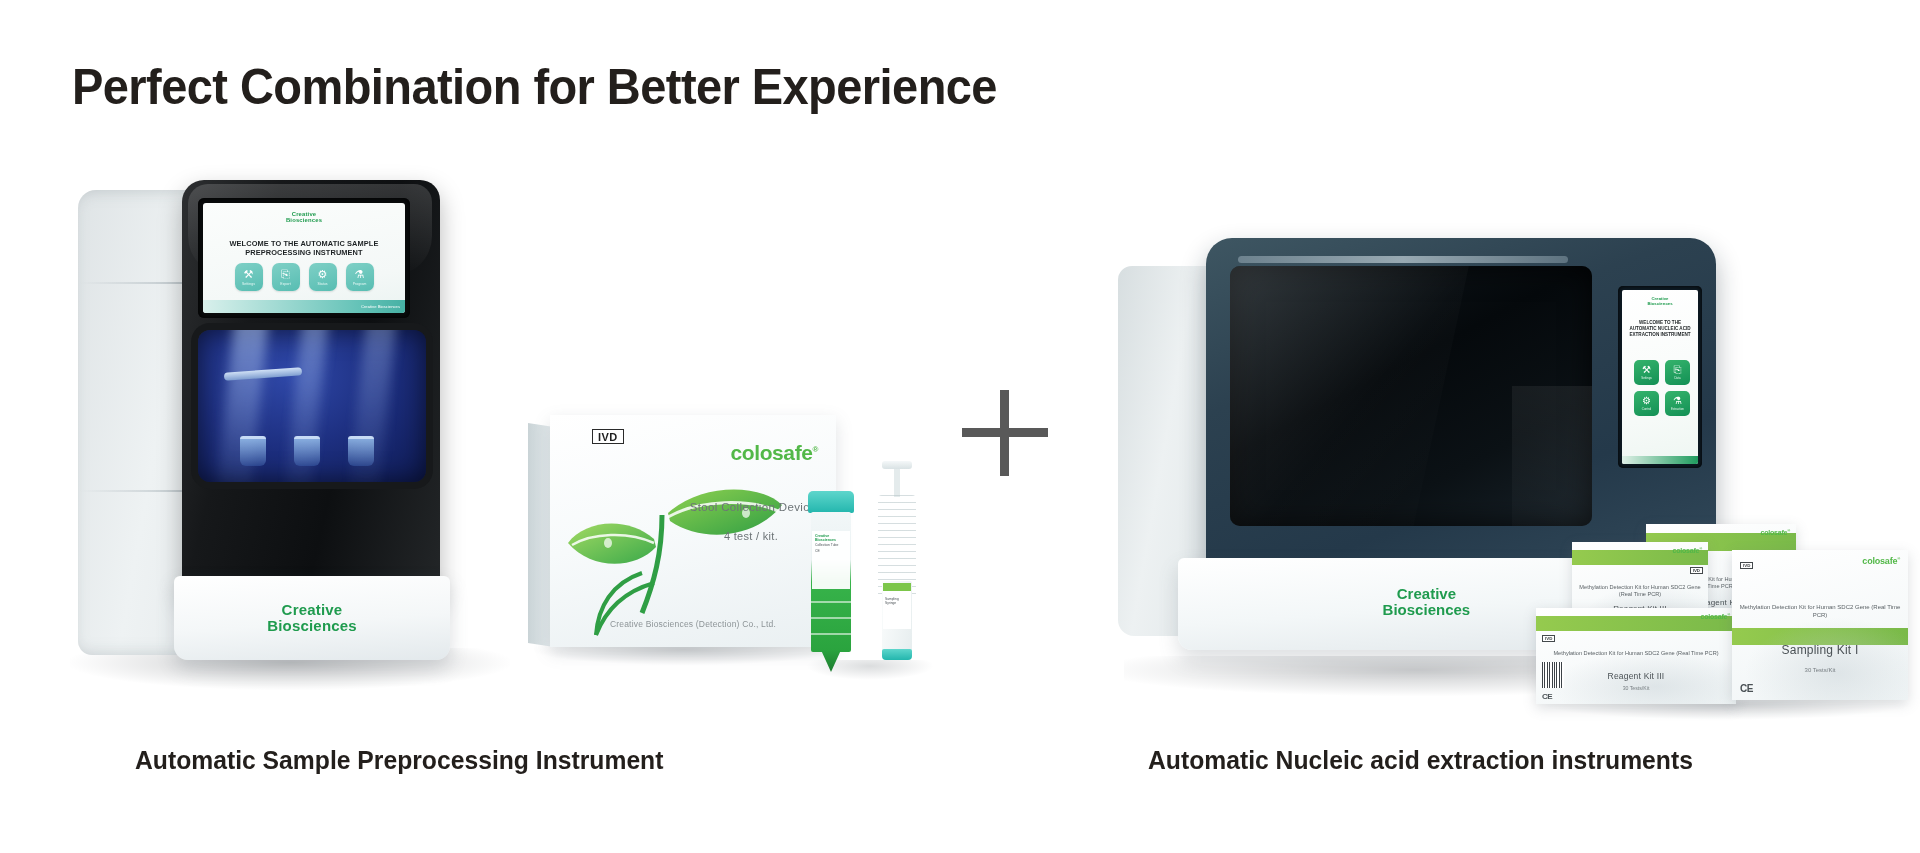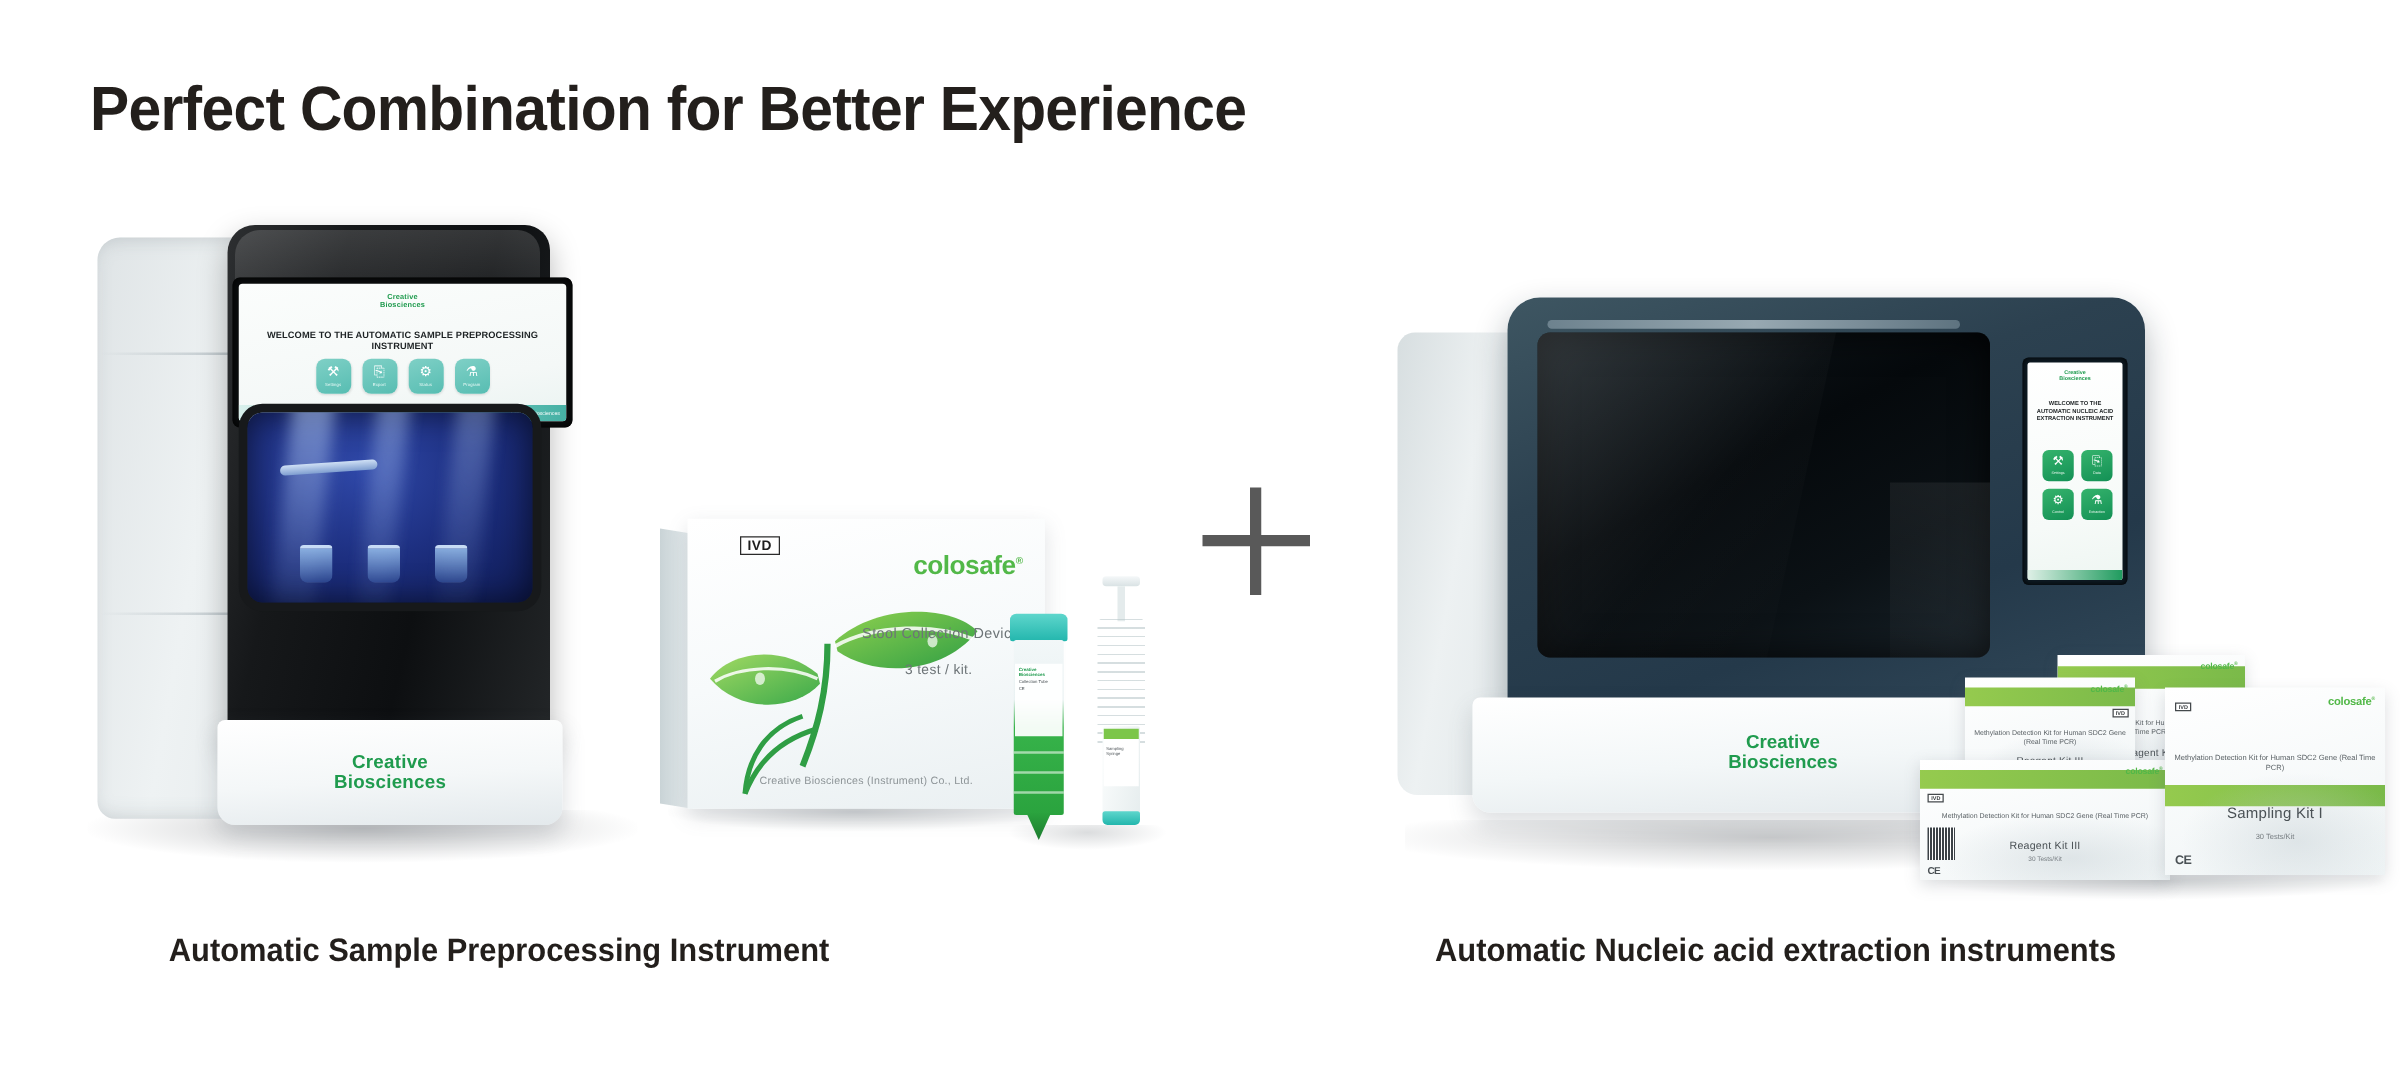--- a/index.html
+++ b/index.html
@@ -69,24 +69,23 @@
     box-shadow:0 10px 24px rgba(0,0,0,.28);
   }
   .prep .tower-gloss{
     position:absolute; left:110px; top:4px; width:244px; height:92px;
     border-radius:20px 18px 40px 40px;
     background:linear-gradient(180deg,rgba(255,255,255,.16),rgba(255,255,255,0));
     pointer-events:none;
   }
   
   .prep .screenframe{
-    position:absolute; left:108px; top:18px; width:272px; height:120px;
+    position:absolute; left:120px; top:18px; width:212px; height:120px;
     background:#0a0c0d; border-radius:6px; padding:5px;
     box-shadow:inset 0 0 6px #000;
-    margin-top:24px;
   }
   .prep .screen{
     position:relative; width:100%; height:100%;
     background:linear-gradient(170deg,#fbfdfc 0%,#f4f8f7 70%,#eaf3f1 100%);
     border-radius:3px; overflow:hidden;
   }
   .prep .screen .brand{
     position:absolute; left:50%; top:7px; transform:translateX(-50%) scale(.84);
     text-align:center; line-height:1.02;
     font-size:7px; font-weight:bold; color:#1f9b4e; letter-spacing:.2px;
@@ -456,22 +455,22 @@
         <path d="M92 130 C62 140 48 164 46 192" stroke="#2f9e44" stroke-width="4" fill="none"></path>
         <path d="M46 192 C56 166 76 148 104 140" stroke="#2f9e44" stroke-width="4" fill="none"></path>
         <ellipse cx="196" cy="70" rx="4" ry="5" fill="#ffffff" opacity=".7"></ellipse>
         <ellipse cx="58" cy="100" rx="4" ry="5" fill="#ffffff" opacity=".7"></ellipse>
       </svg>
       <div class="ivd">IVD</div>
       <div class="colo">
         <span>colosafe</span><sup>®</sup>
       </div>
       <div class="pname">Stool Collection Device</div>
-      <div class="ptests">3 test / kit.</div>
-      <div class="pmaker">Creative Biosciences (Instrument) Co., Ltd.</div>
+      <div class="ptests">4 test / kit.</div>
+      <div class="pmaker">Creative Biosciences (Detection) Co., Ltd.</div>
     </div>
   </div>
 
   <div class="tubes">
     <div class="shadow"></div>
 
     <div class="tube2">
       <div class="cap"></div>
       <div class="body"></div>
       <div class="band" style="top:110px"></div>

